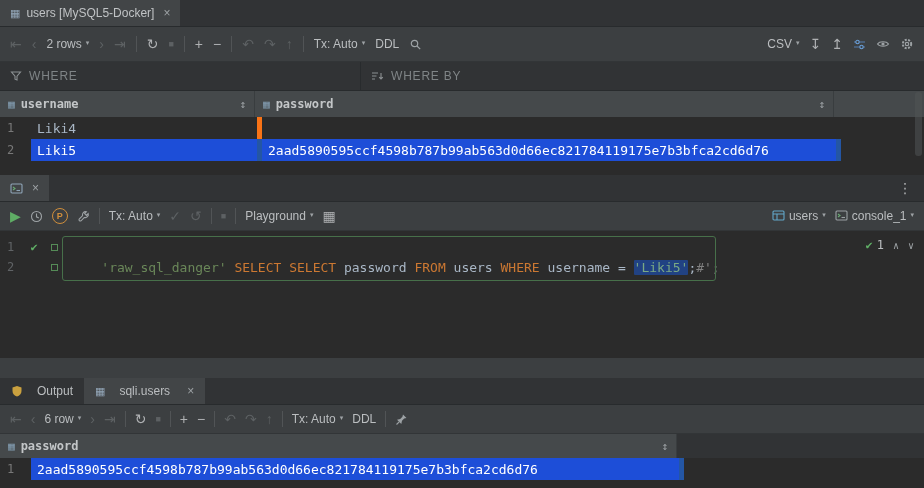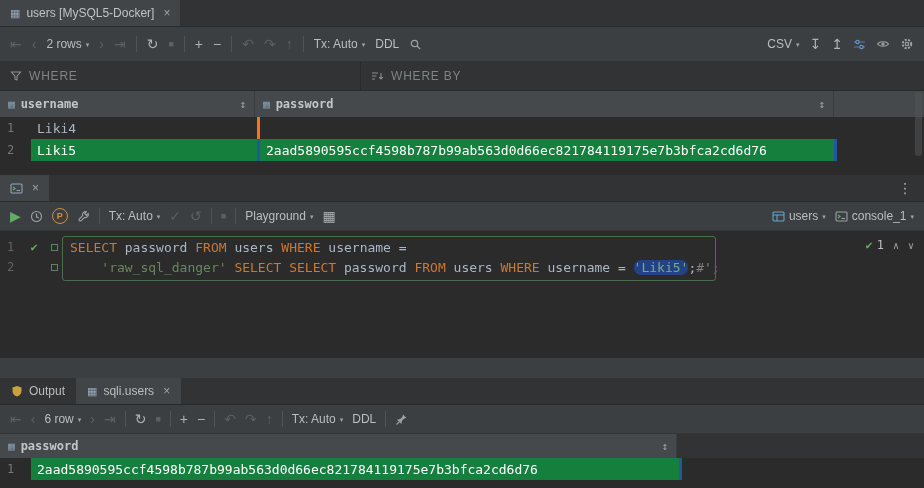--- a/index.html
+++ b/index.html
@@ -13,21 +13,21 @@
   .close{color:#9da2a5;font-size:12px;margin-left:3px}
   .tab-fill{flex:1}
   .more{display:flex;align-items:center;padding:0 12px;color:#afb1b3;font-size:14px}
 
   
   .toolbar{height:34px;background:#3c3f41;display:flex;align-items:center;padding:0 10px;gap:10px;border-bottom:1px solid #323537}
   .toolbar.small{height:28px;gap:9px}
   .ticon{color:#afb1b3;font-size:14px;line-height:1;display:inline-flex;align-items:center}
   .ticon.dis{color:#5d6163}
   .ticon.sq{font-size:9px}
-  .tlabel{display:inline-flex;align-items:center;gap:4px;color:#bbbec0;white-space:nowrap}
+  .tlabel{display:inline-flex;align-items:flex-start;gap:4px;color:#bbbec0;white-space:nowrap}
   .caret{font-size:7px;color:#9da2a5;margin-top:2px}
   .sep{width:1px;height:16px;background:#515456}
   .spacer{flex:1}
   .green{color:#5fad65}
   .pcircle{width:14px;height:14px;border-radius:50%;border:1px solid #cf8e3c;color:#cf8e3c;font-size:9px;font-weight:bold;display:inline-flex;align-items:center;justify-content:center;flex:none}
 
   
   .filter-row{height:28px;background:#313335;display:flex;align-items:center;border-bottom:1px solid #282b2d}
   .filter-half{display:flex;align-items:center;gap:7px;padding:0 10px;color:#7f8486;letter-spacing:.8px}
   .filter-half.where{width:340px}
@@ -37,51 +37,51 @@
   .ghead{height:26px;background:#45494b;display:flex;align-items:stretch;font-weight:bold}
   .gcell{display:flex;align-items:center;gap:6px;padding:0 8px;border-right:1px solid #393d3f;color:#c3c6c8;font-size:12px}
   .gcell .cicon{color:#7f98ab;font-weight:normal;font-size:11px}
   .sort{margin-left:auto;color:#9da2a5;font-weight:normal;font-size:11px}
   .hu{width:238px;flex:none}
   .hp{width:562px;flex:none}
   .hb{width:660px;flex:none}
   .ghead-fill{flex:1}
   .grow{height:22px;display:flex;align-items:stretch;background:#2b2b2b;font-size:13px;color:#a9b7c6}
   .gnum{width:24px;flex:none;display:flex;align-items:center;padding-left:7px;color:#787878;font-size:12px}
-  .gval{display:flex;align-items:center;padding:4px 6px;border-right:3px solid #f97316;overflow:hidden;white-space:nowrap}
+  .gval{display:flex;align-items:center;padding:4px 6px;border-right:5px solid #f97316;overflow:hidden;white-space:nowrap}
   .cu{width:214px;flex:none}
   .cp{width:562px;flex:none}
   .cb{width:636px;flex:none}
-  .grow.sel .gval{background:#15803d;color:#ffffff;border-right-color:#2456a4}
+  .grow.sel .gval{background:#1d4ed8;color:#ffffff;border-right-color:#2456a4}
   .grow-fill{flex:1}
   .gap14{height:14px;background:#2b2b2b}
 
   
   .editor{height:120px;background:#2b2b2b;position:relative;font-size:13px;padding-top:6px}
   .eline{height:20px;display:flex;align-items:center}
   .egutter{width:62px;flex:none;display:flex;align-items:center}
   .lnum{width:12px;margin-left:7px;color:#606366;font-size:12px}
   .gslot{width:18px;margin-left:6px;display:flex;justify-content:center}
   .okmark{color:#5fad65;font-size:12px}
   .stmtmark{width:5px;height:5px;border:1px solid #558b57;margin-left:auto;margin-right:4px;flex:none}
   .ecode{white-space:pre;color:#a9b7c6;padding-left:8px}
   .kw{color:#cc7832}
   .str{color:#6a8759}
   .cm{color:#808080}
-  .strhl{color:#7aa884;background:#214283;border-radius:7px}
+  .strhl{color:#7aa884;background:#214283;border-radius:1px}
   .stmtbox{position:absolute;left:62px;top:5px;width:652px;height:43px;border:1px solid #47704a;border-radius:3px;pointer-events:none}
   .eoverlay{position:absolute;top:7px;right:10px;display:flex;align-items:center;gap:4px}
   .eoverlay .cnt{color:#bbbec0;font-size:12px}
   .eoverlay .nav{color:#9da2a5;font-size:10px;margin-left:5px}
 
   .splitter{height:20px;background:#3c3f41;border-top:1px solid #2b2b2b}
 
   
   .btabbar{height:26px;background:#313335;display:flex;align-items:stretch;border-bottom:1px solid #282b2d}
-  .btab{display:flex;align-items:center;gap:6px;padding:0 11px;color:#bbbec0}
+  .btab{display:flex;align-items:center;gap:14px;padding:0 11px;color:#bbbec0}
   .btab.active{background:#424547}
   .bhead{height:24px;display:flex;align-items:stretch;background:#313335;font-weight:bold}
   .bhead .gcell{background:#45494b}
   .bottom-fill{height:22px;background:#2b2b2b}
 
   .vscroll{position:absolute;right:2px;top:92px;width:7px;height:64px;background:#505355;border-radius:3px;opacity:.55}
   svg{display:block}
 </style>
 </head>
 <body>
@@ -274,21 +274,20 @@
 <div class="editor mono">
   <div class="stmtbox"></div>
   <div class="eline">
     <div class="egutter">
       <span class="lnum">1</span>
       <span class="gslot">
           <span class="okmark">✔</span>
         </span>
       <span class="stmtmark"></span>
     </div>
-    <div class="ecode"><span class="kw">SELECT</span><span> password </span><span class="kw">FROM</span><span> users </span><span class="kw">WHERE</span><span> username =</span></div>
   </div>
   <div class="eline">
     <div class="egutter">
       <span class="lnum">2</span>
       <span class="gslot"></span>
       <span class="stmtmark"></span>
     </div>
     <div class="ecode"><span>    </span><span class="str">'raw_sql_danger'</span><span> </span><span class="kw">SELECT</span><span> </span><span class="kw">SELECT</span><span> password </span><span class="kw">FROM</span><span> users </span><span class="kw">WHERE</span><span> username = </span><span class="strhl">'Liki5'</span><span>;</span><span class="cm">#';</span></div>
   </div>
   <div class="eoverlay">

